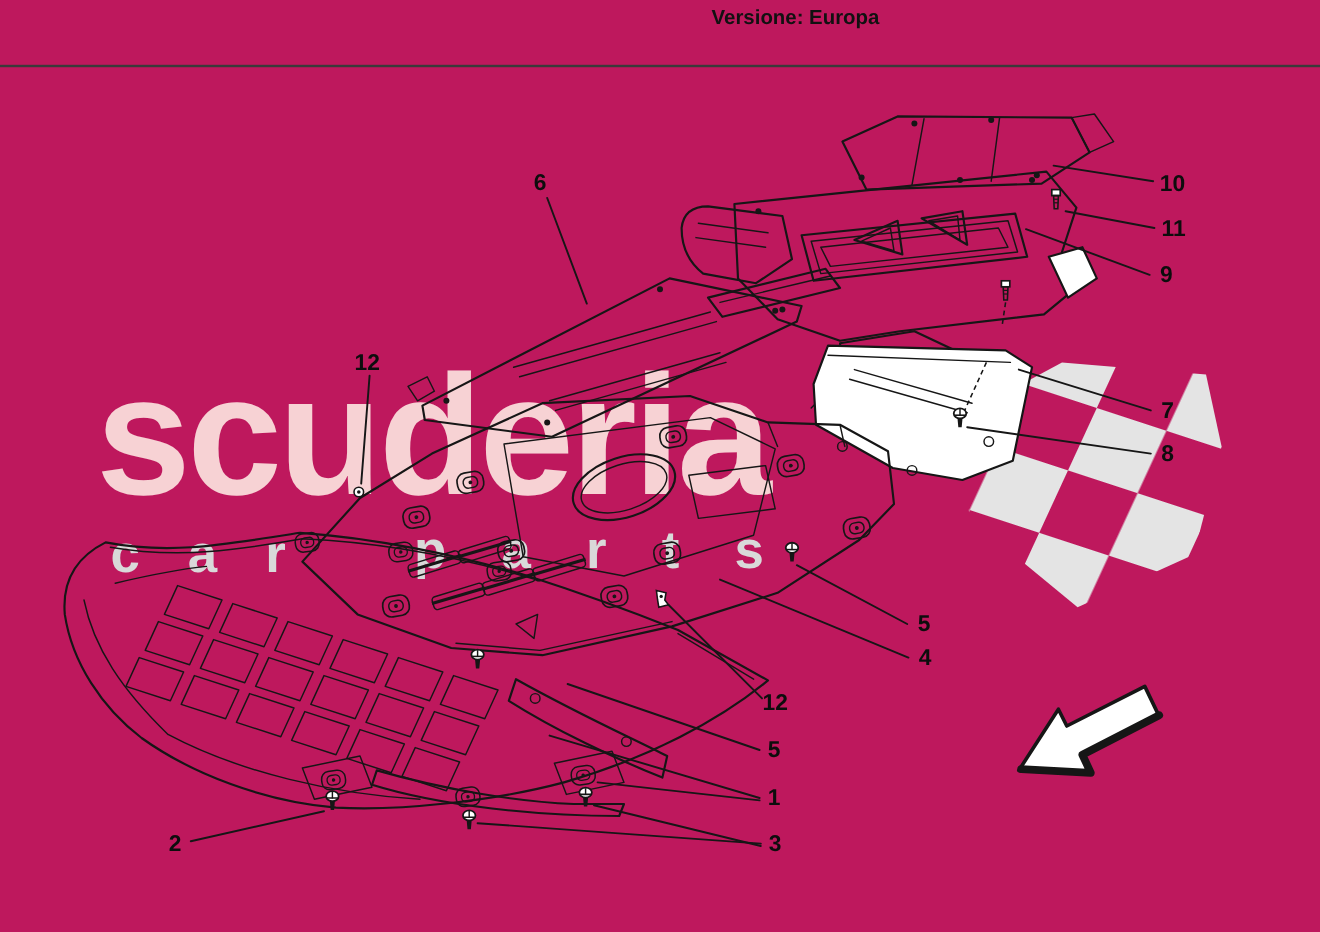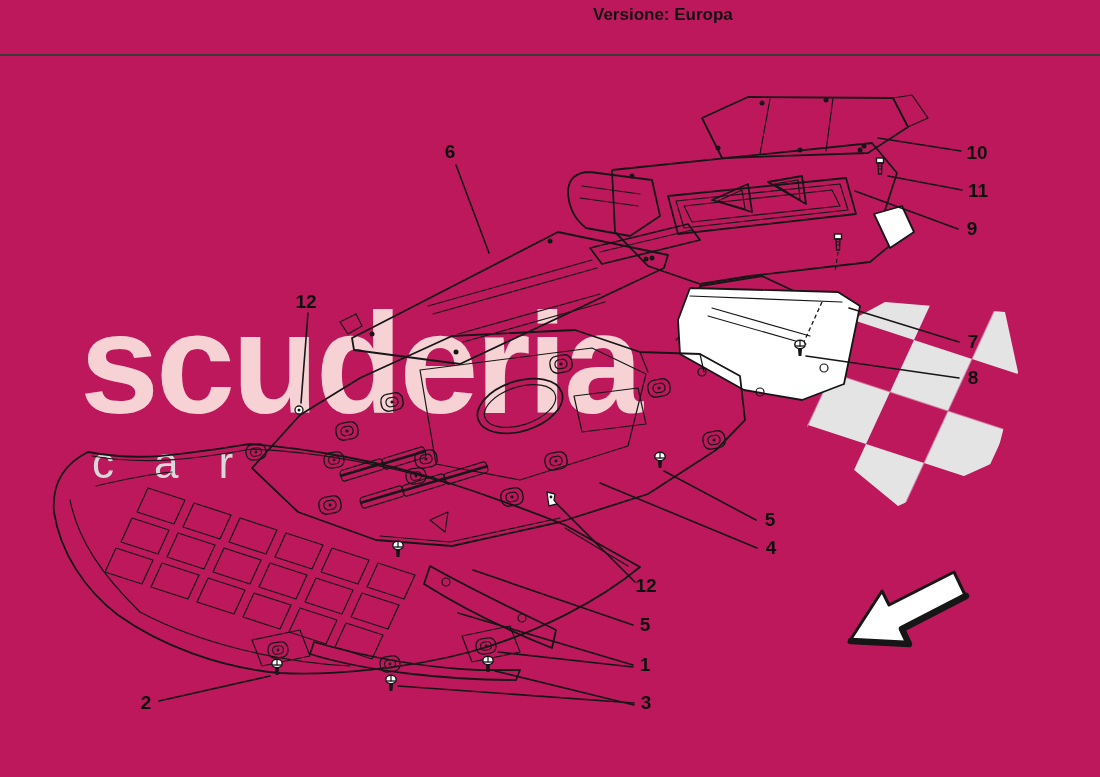--- a/index.html
+++ b/index.html
@@ -3,21 +3,21 @@
 <meta charset="utf-8">
 <style>
   html,body{margin:0;padding:0;background:#fff;}
   .stage{position:relative;width:1100px;height:777px;background:#be185d;overflow:hidden;
          font-family:"Liberation Sans",sans-serif;}
   .hdr-line1{position:absolute;left:593px;top:5px;font-size:17px;font-weight:700;color:#111;white-space:nowrap;}
   .hdr-line2{position:absolute;left:285px;top:24px;font-size:17px;font-weight:700;color:#111;white-space:nowrap;}
   .hdr-rule{position:absolute;left:0;top:54px;width:1100px;height:2px;background:#3a3a3a;}
   .wm-brand{position:absolute;left:80px;top:293px;font-size:142px;font-weight:700;line-height:1;
             letter-spacing:-3px;color:#f7d2d4;white-space:nowrap;}
-  .wm-tag1{position:absolute;left:92px;top:438px;font-size:44px;font-weight:400;letter-spacing:40px;
+  .wm-tag1{position:absolute;left:92px;top:438px;font-size:44px;font-weight:700;letter-spacing:40px;
            color:#d9d9d9;white-space:nowrap;}
   .wm-tag2{position:absolute;left:345px;top:434px;font-size:44px;font-weight:700;letter-spacing:46px;
            color:#d9d9d9;white-space:nowrap;}
   svg.diagram{position:absolute;left:0;top:0;}
   svg .ln{fill:none;stroke:#161616;stroke-width:1.8;stroke-linejoin:round;stroke-linecap:round;}
   svg .ln-thin{fill:none;stroke:#161616;stroke-width:1.2;stroke-linejoin:round;stroke-linecap:round;}
   svg .ln-white{fill:#ffffff;stroke:#161616;stroke-width:1.8;stroke-linejoin:round;stroke-linecap:round;}
   svg .dash{fill:none;stroke:#161616;stroke-width:1.3;stroke-dasharray:4 3;}
   svg .leader{stroke:#161616;stroke-width:1.6;stroke-linecap:round;}
   svg text.callout{font:700 19px "Liberation Sans",sans-serif;fill:#0d0d0d;text-anchor:middle;}
@@ -25,20 +25,21 @@
 </head>
 <body>
 
 <div class="stage">
 
   <div class="hdr-line1">Versione: Europa</div>
   <div class="hdr-rule"></div>
 
   <div class="wm-brand">scuderia</div>
   <div class="wm-tag1">car</div>
+  <div class="wm-tag2">parts</div>
 
   <svg class="diagram" width="1100" height="777" viewBox="0 0 1100 777">
     <defs>
       <pattern id="chk" width="2" height="2" patternUnits="userSpaceOnUse" patternTransform="matrix(58,19,-24,52,798,302)">
         <rect x="0" y="0" width="1" height="1" fill="#e4e4e4"></rect>
         <rect x="1" y="1" width="1" height="1" fill="#e4e4e4"></rect>
       </pattern>
       <g id="g-screw">
         <path d="M-2.2,0.5 L2.2,0.5 L1.4,9 L-1.4,9 Z" fill="#161616"></path>
         <ellipse cx="0" cy="-2.5" rx="5.2" ry="4.2" fill="#ffffff" stroke="#161616" stroke-width="1.5"></ellipse>

